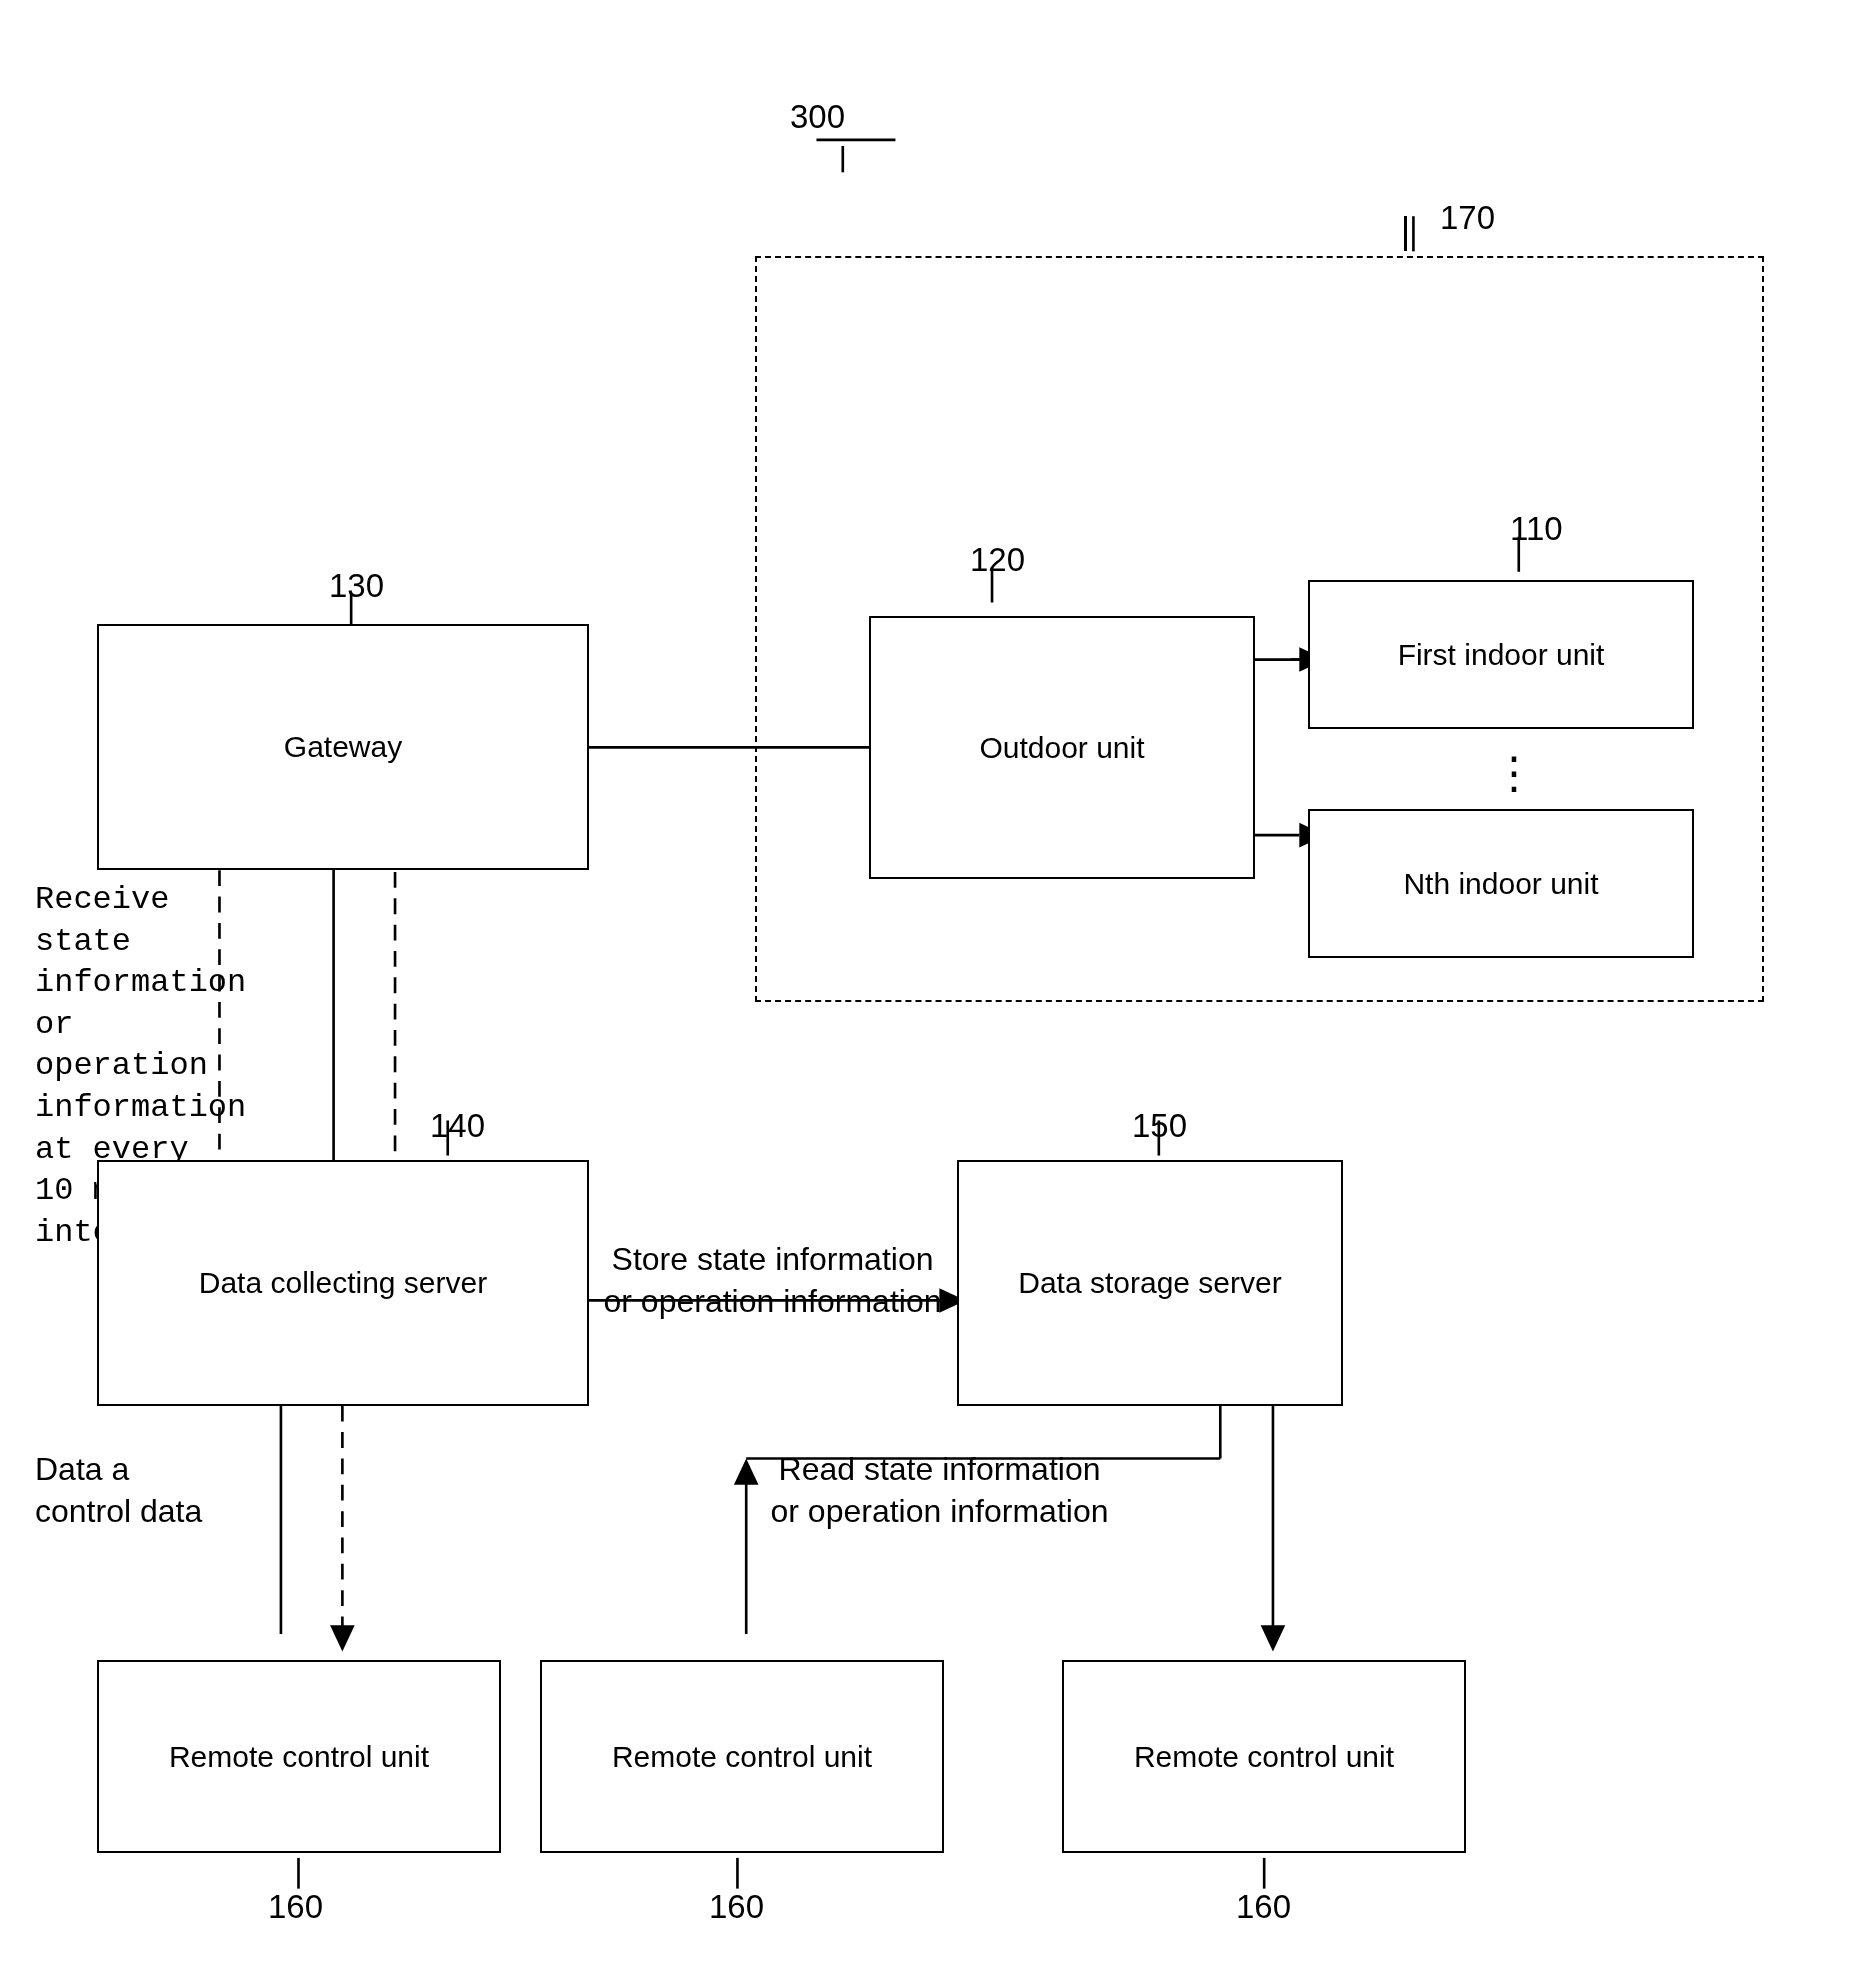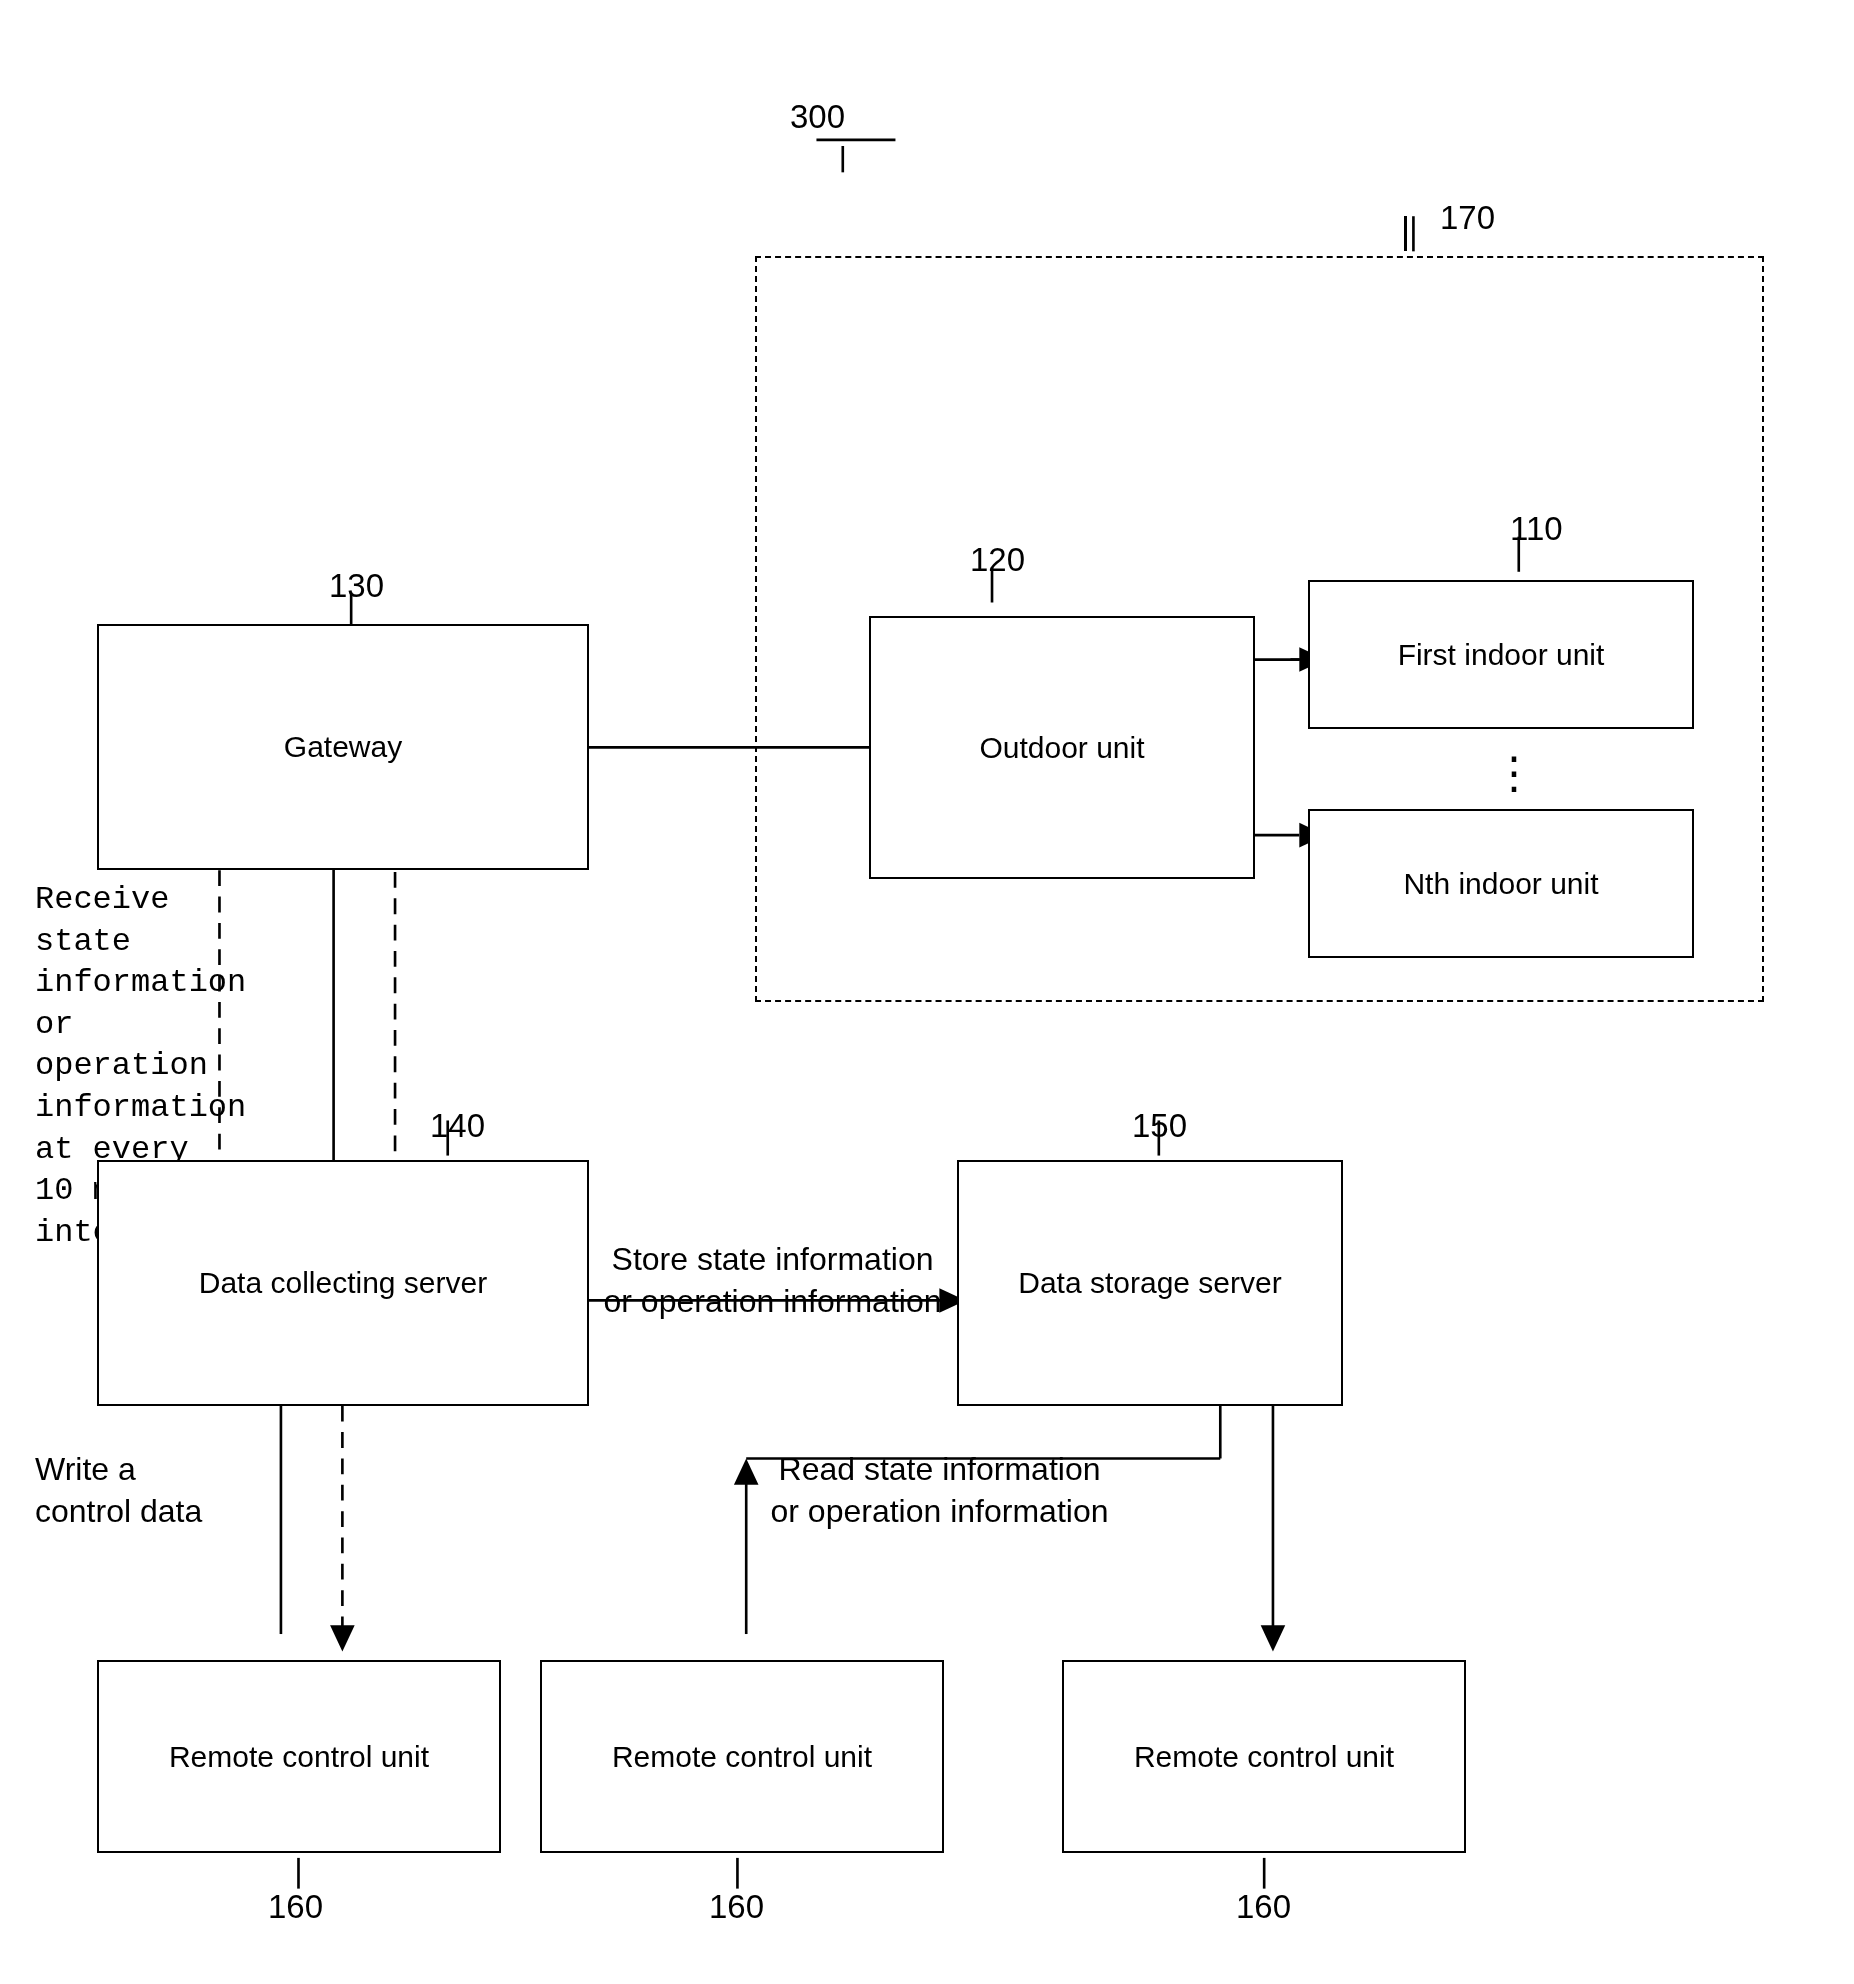--- a/index.html
+++ b/index.html
@@ -167,21 +167,21 @@
   </div>
 
   <div class="label label-center" style="left: 597px; top: 1194px; width: 351px;">Store state information or operation information</div>
 
   <div class="ref-label" style="left: 1132px; top: 1062px;">150</div>
 
   <div class="box" style="left: 957px; top: 1115px; width: 386px; height: 246px;">
     <span>Data storage server</span>
   </div>
 
-  <div class="label" style="left: 35px; top: 1404px; width: 176px;">Write a control data</div>
+  <div class="label" style="left: 35px; top: 1404px; width: 176px;">Data a control data</div>
 
   <div class="label label-center" style="left: 764px; top: 1404px; width: 351px;">Read state information or operation information</div>
 
   <div class="box" style="left: 97px; top: 1615px; width: 404px; height: 193px;">
     <span>Remote control unit</span>
   </div>
 
   <div class="box" style="left: 540px; top: 1615px; width: 404px; height: 193px;">
     <span>Remote control unit</span>
   </div>

